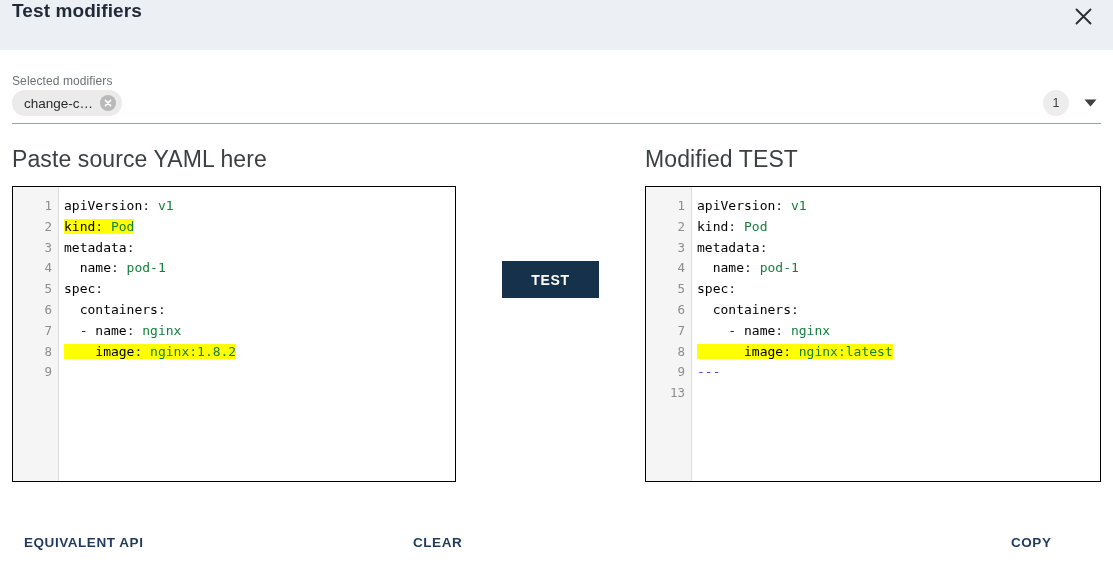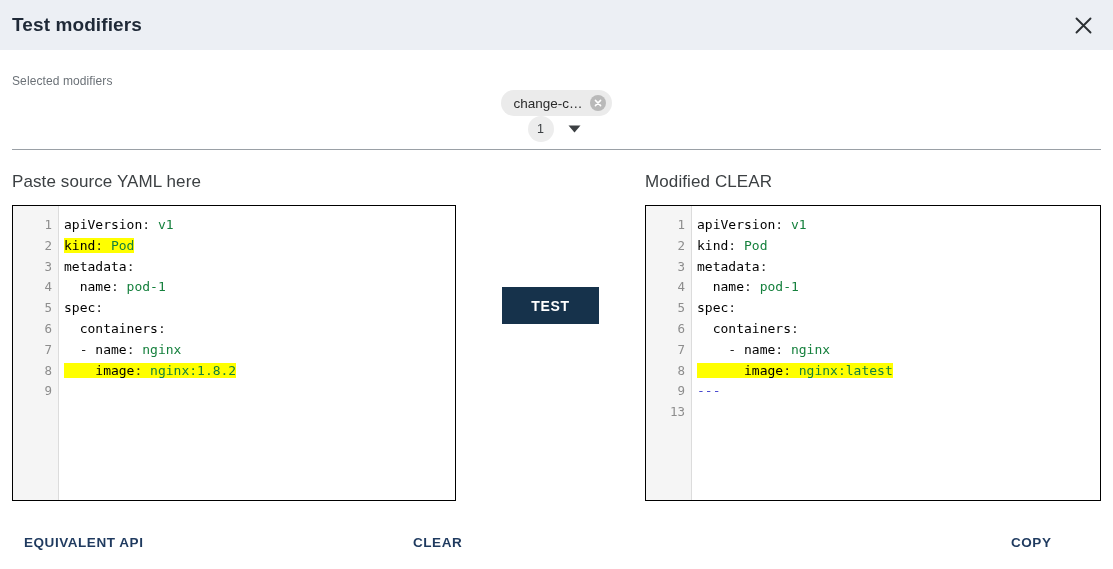--- a/index.html
+++ b/index.html
@@ -14,21 +14,20 @@
     color: #202124;
     overflow: hidden;
     position: relative;
   }
 
   
   .dialog-header {
     height: 50px;
     background: #eceff4;
     display: flex;
-    align-items: center;
     justify-content: space-between;
     padding: 0 14px 0 12px;
     box-sizing: border-box;
   }
   .dialog-title {
     font-size: 19px;
     font-weight: bold;
     color: #1f2937;
     letter-spacing: 0.1px;
   }
@@ -52,21 +51,20 @@
     color: #6b7177;
     margin-bottom: 2px;
     letter-spacing: 0.1px;
   }
   .modifiers-field {
     display: flex;
     align-items: center;
     justify-content: space-between;
     border-bottom: 1px solid #9aa0a6;
     padding-bottom: 7px;
-    flex-direction: column;
   }
   .chips {
     display: flex;
     align-items: center;
     gap: 6px;
   }
   .chip {
     display: inline-flex;
     align-items: center;
     background: #ebebeb;
@@ -124,21 +122,21 @@
     margin-top: 22px;
     padding: 0 12px;
     box-sizing: border-box;
     width: 1113px;
   }
   .pane-left  { width: 449px; }
   .pane-gap   { width: 191px; display: flex; align-items: flex-start; justify-content: center; }
   .pane-right { width: 461px; }
 
   .pane-title {
-    font-size: 17px;
+    font-size: 23px;
     color: #3c4043;
     margin-bottom: 13px;
     letter-spacing: 0.1px;
   }
   .editor {
     border: 1px solid #000000;
     background: #ffffff;
     height: 296px;
     box-sizing: border-box;
     display: flex;
@@ -270,21 +268,21 @@
         </div>
       <div class="code" id="left-code"><span class="ln"><span class="k">apiVersion</span><span class="p">:</span><span class="v"> v1</span></span><span class="ln"><span class="hl"><span class="k">kind</span><span class="p">:</span><span class="v"> Pod</span></span></span><span class="ln"><span class="k">metadata</span><span class="p">:</span><span class="v"></span></span><span class="ln">  <span class="k">name</span><span class="p">:</span><span class="v"> pod-1</span></span><span class="ln"><span class="k">spec</span><span class="p">:</span><span class="v"></span></span><span class="ln">  <span class="k">containers</span><span class="p">:</span><span class="v"></span></span><span class="ln">  - <span class="k">name</span><span class="p">:</span><span class="v"> nginx</span></span><span class="ln"><span class="hl">    <span class="k">image</span><span class="p">:</span><span class="v"> nginx:1.8.2</span></span></span><span class="ln">​</span></div>
     </div>
   </div>
 
   <div class="pane-gap">
     <button class="test-button">TEST</button>
   </div>
 
   <div class="pane-right">
-    <div class="pane-title">Modified CLEAR</div>
+    <div class="pane-title">Modified TEST</div>
     <div class="editor">
       <div class="gutter" id="right-gutter">
           <div>1</div>
           <div>2</div>
           <div>3</div>
           <div>4</div>
           <div>5</div>
           <div>6</div>
           <div>7</div>
           <div>8</div>

